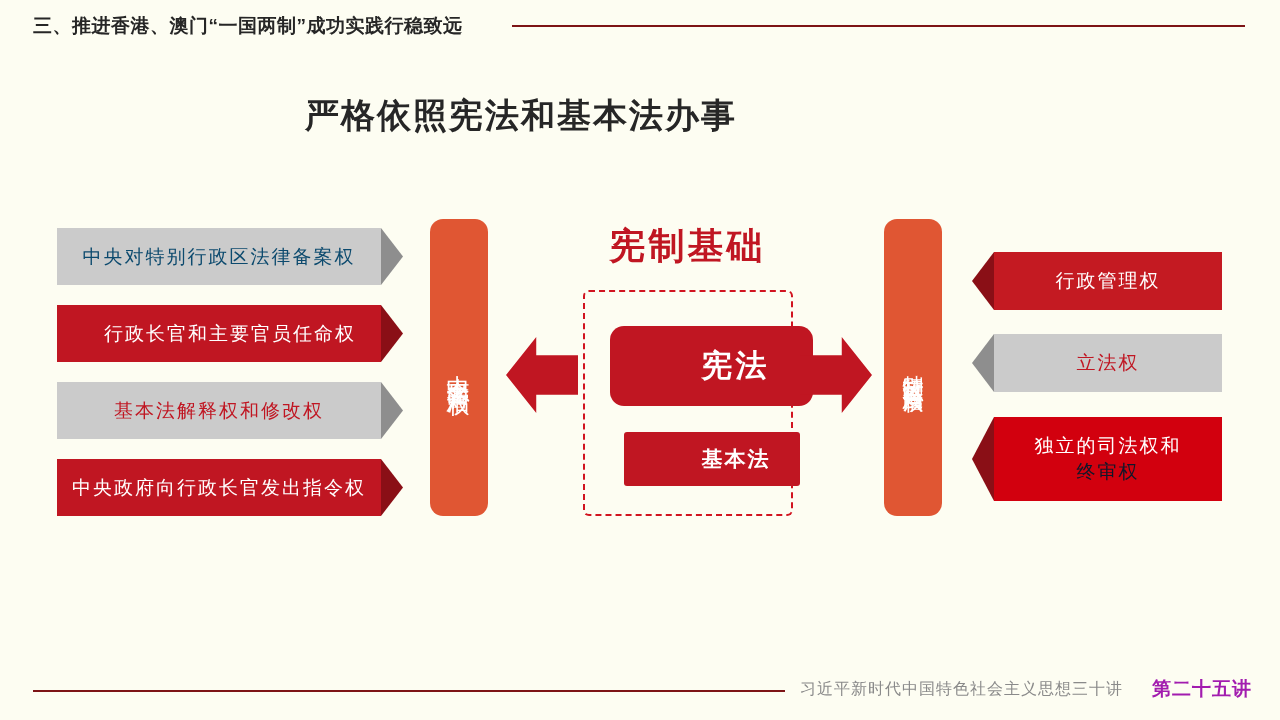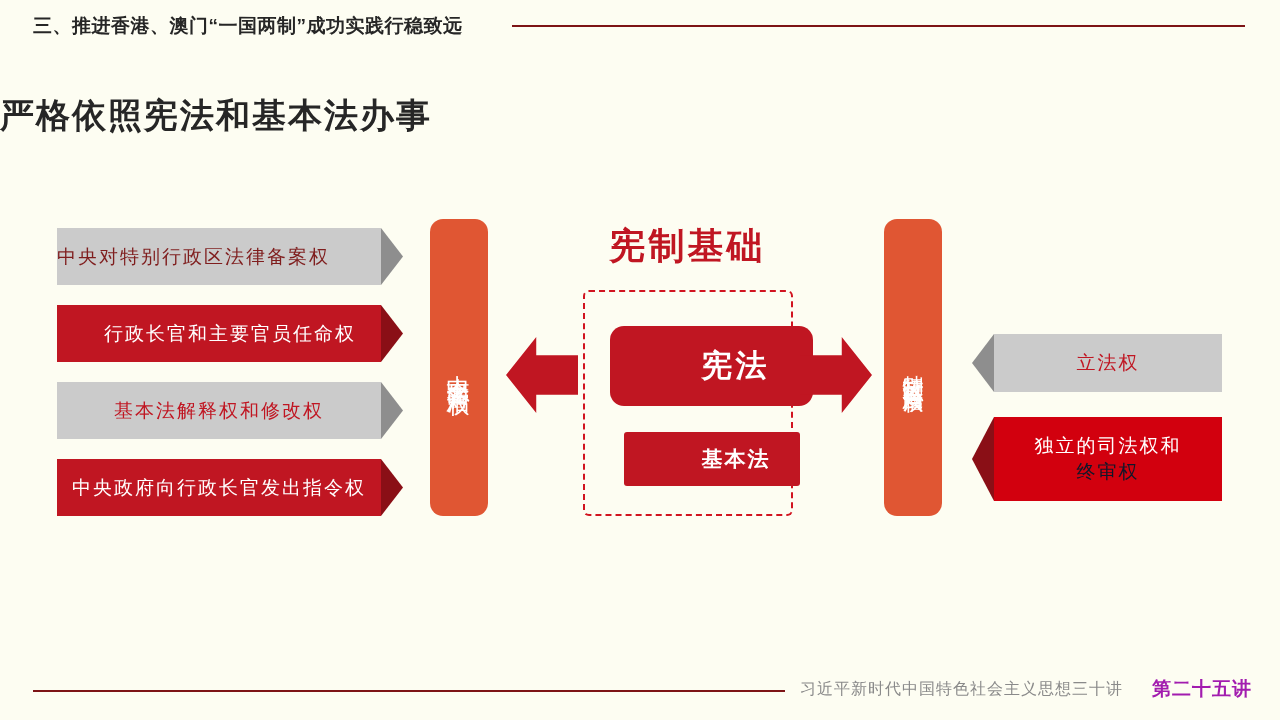--- a/index.html
+++ b/index.html
@@ -42,21 +42,21 @@
     height: 2px;
     background: #7d1416;
   }
 
   
   .main-title {
     position: absolute;
     left: 0;
     top: 93px;
     width: 1042px;
-    text-align: left;
+    text-align: center;
     font-size: 34px;
     font-weight: bold;
     color: #262626;
     letter-spacing: 2px;
   }
 
   
   .chev {
     position: absolute;
     height: 57px;
@@ -196,21 +196,21 @@
 <div class="slide">
 
   <div class="header-title">三、推进香港、澳门“一国两制”成功实践行稳致远</div>
   <div class="header-rule"></div>
 
   <div class="main-title">严格依照宪法和基本法办事</div>
 
   <div class="chev" style="left:57px; top:228px; width:346px;">
     <div class="chev-body" style="left:0; width:324px; background:#cbcbcb;"></div>
     <div class="tip-r" style="left:324px; background:#8e8e8e;"></div>
-    <div class="chev-label" style="width:324px; color:#7f1d1d;">中央对特别行政区法律备案权</div>
+    <div class="chev-label" style="width:324px; text-align:center; color:#0c4a6e;">中央对特别行政区法律备案权</div>
   </div>
 
   <div class="chev" style="left:57px; top:305px; width:346px;">
     <div class="chev-body" style="left:0; width:324px; background:#c01622;"></div>
     <div class="tip-r" style="left:324px; background:#8a0f16;"></div>
     <div class="chev-label" style="width:356px; text-align:center; color:#ffffff;">行政长官和主要官员任命权</div>
   </div>
 
   <div class="chev" style="left:57px; top:382px; width:346px;">
     <div class="chev-body" style="left:0; width:324px; background:#cbcbcb;"></div>
@@ -234,20 +234,25 @@
   <div class="dashed-box"></div>
   <div class="redbox redbox-big">宪法</div>
   <div class="redbox redbox-small">基本法</div>
 
   <div class="arrow arrow-right" style="left:800px; top:337px; width:72px; height:76px;"></div>
 
   <div class="pill" style="left:884px; top:219px; width:58px; height:297px;">
     <span style="font-size:21px; letter-spacing:2px;">特别行政区高度自治权</span>
   </div>
 
+  <div class="chev" style="left:972px; top:252px; width:250px; height:58px;">
+    <div class="tip-l" style="left:0; background:#8a0f16;"></div>
+    <div class="chev-body" style="left:22px; width:228px; background:#c41a22;"></div>
+    <div class="chev-label" style="position:absolute; left:22px; width:228px; text-align:center; color:#ffffff;">行政管理权</div>
+  </div>
 
   <div class="chev" style="left:972px; top:334px; width:250px; height:58px;">
     <div class="tip-l" style="left:0; background:#8e8e8e;"></div>
     <div class="chev-body" style="left:22px; width:228px; background:#cbcbcb;"></div>
     <div class="chev-label" style="position:absolute; left:22px; width:228px; text-align:center; color:#c01622;">立法权</div>
   </div>
 
   <div class="chev" style="left:972px; top:417px; width:250px; height:84px;">
     <div class="tip-l" style="left:0; background:#8a0f16;"></div>
     <div class="chev-body" style="left:22px; width:228px; background:#d2000e;"></div>

